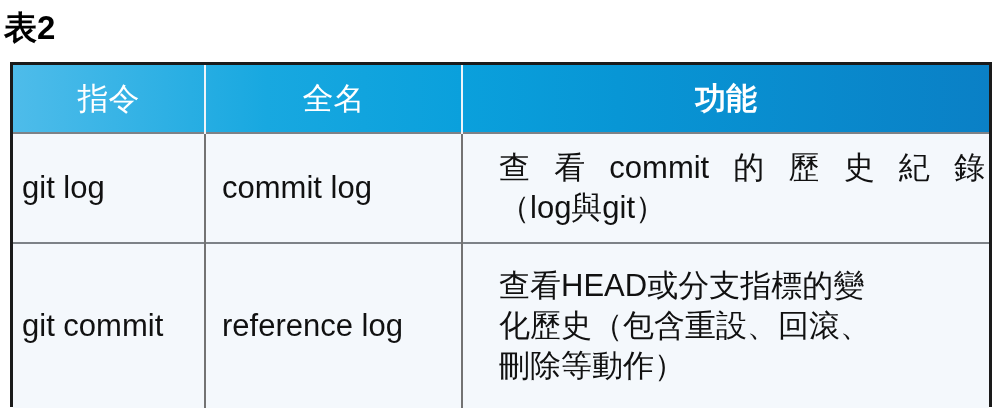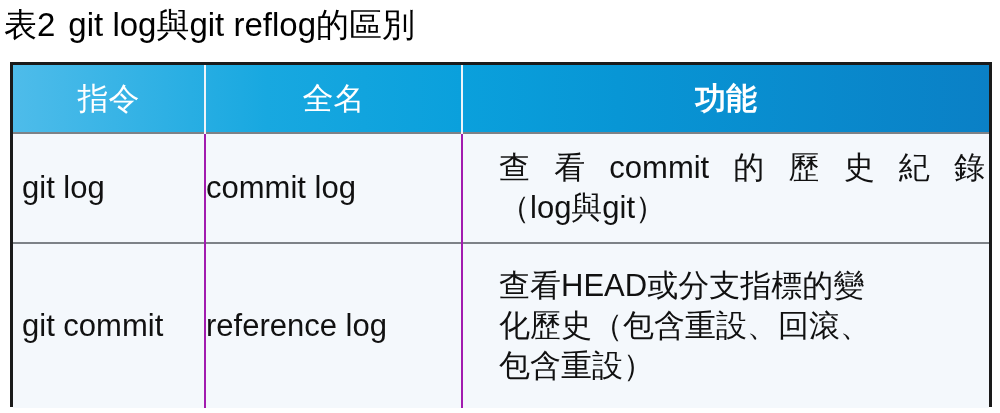--- a/index.html
+++ b/index.html
@@ -22,23 +22,23 @@
     box-sizing: border-box;
   }
 
   
   .caption {
     position: absolute;
     left: 4px;
     top: 3px;
     height: 50px;
     display: flex;
-    align-items: flex-start;
+    align-items: center;
     font-size: 33px;
-    font-weight: normal;
+    font-weight: bold;
     color: #000000;
     letter-spacing: 0px;
     white-space: nowrap;
   }
   .caption .cap-num { margin-right: 13px; }
 
   
   .table-wrap {
     position: absolute;
     left: 10px;
@@ -77,40 +77,40 @@
   thead tr {
     background: linear-gradient(to right, #4ebcea 0%, #18a8e0 26%, #0aa0dc 46%, #0896d5 62%, #0a80c6 100%);
   }
   .th-label { display: inline-block; }
 
   
   tbody td {
     margin: 0;
     padding: 0;
     border-top: 2px solid #7d8287;
-    border-right: 2px solid #a21caf;
+    border-right: 2px solid #737373;
     background: #f4f8fc;
     vertical-align: middle;
     color: #111111;
   }
   tbody td:last-child { border-right: none; }
 
   tbody tr.r1 { height: 110px; }
   tbody tr.r2 { height: 165px; }
 
   .cell-cmd {
     font-size: 31px;
     padding-left: 9px;
     letter-spacing: 0px;
     white-space: nowrap;
     line-height: 1.1;
   }
   .cell-full {
     font-size: 31px;
-    padding-left: 0;
+    padding-left: 16px;
     letter-spacing: 0px;
     white-space: nowrap;
     line-height: 1.1;
   }
   .cell-desc {
     font-size: 31px;
     padding-left: 8px;
     padding-right: 4px;
     line-height: 1.28;
     letter-spacing: 0px;
@@ -127,21 +127,20 @@
     white-space: normal;
   }
 </style>
 </head>
 <body>
 
 <div class="page">
 
   <div class="caption">
     <span class="cap-num">表2</span>
-    <span class="cap-txt">git log與git reflog的區別</span>
   </div>
 
   <div class="table-wrap">
     <table class="tbl">
       <colgroup>
         <col class="c1">
         <col class="c2">
         <col class="c3">
       </colgroup>
       <thead>
@@ -165,20 +164,20 @@
             <span class="desc-line justify">查看commit的歷史紀錄</span>
             <span class="desc-line">（log與git）</span>
           </td>
         </tr>
         <tr class="r2">
           <td class="cell-cmd">git commit</td>
           <td class="cell-full">reference log</td>
           <td class="cell-desc">
             <span class="desc-line">查看HEAD或分支指標的變</span>
             <span class="desc-line">化歷史（包含重設、回滾、</span>
-            <span class="desc-line">包含重設）</span>
+            <span class="desc-line">刪除等動作）</span>
           </td>
         </tr>
       </tbody>
     </table>
   </div>
 
 </div>
 
 </body></html>

